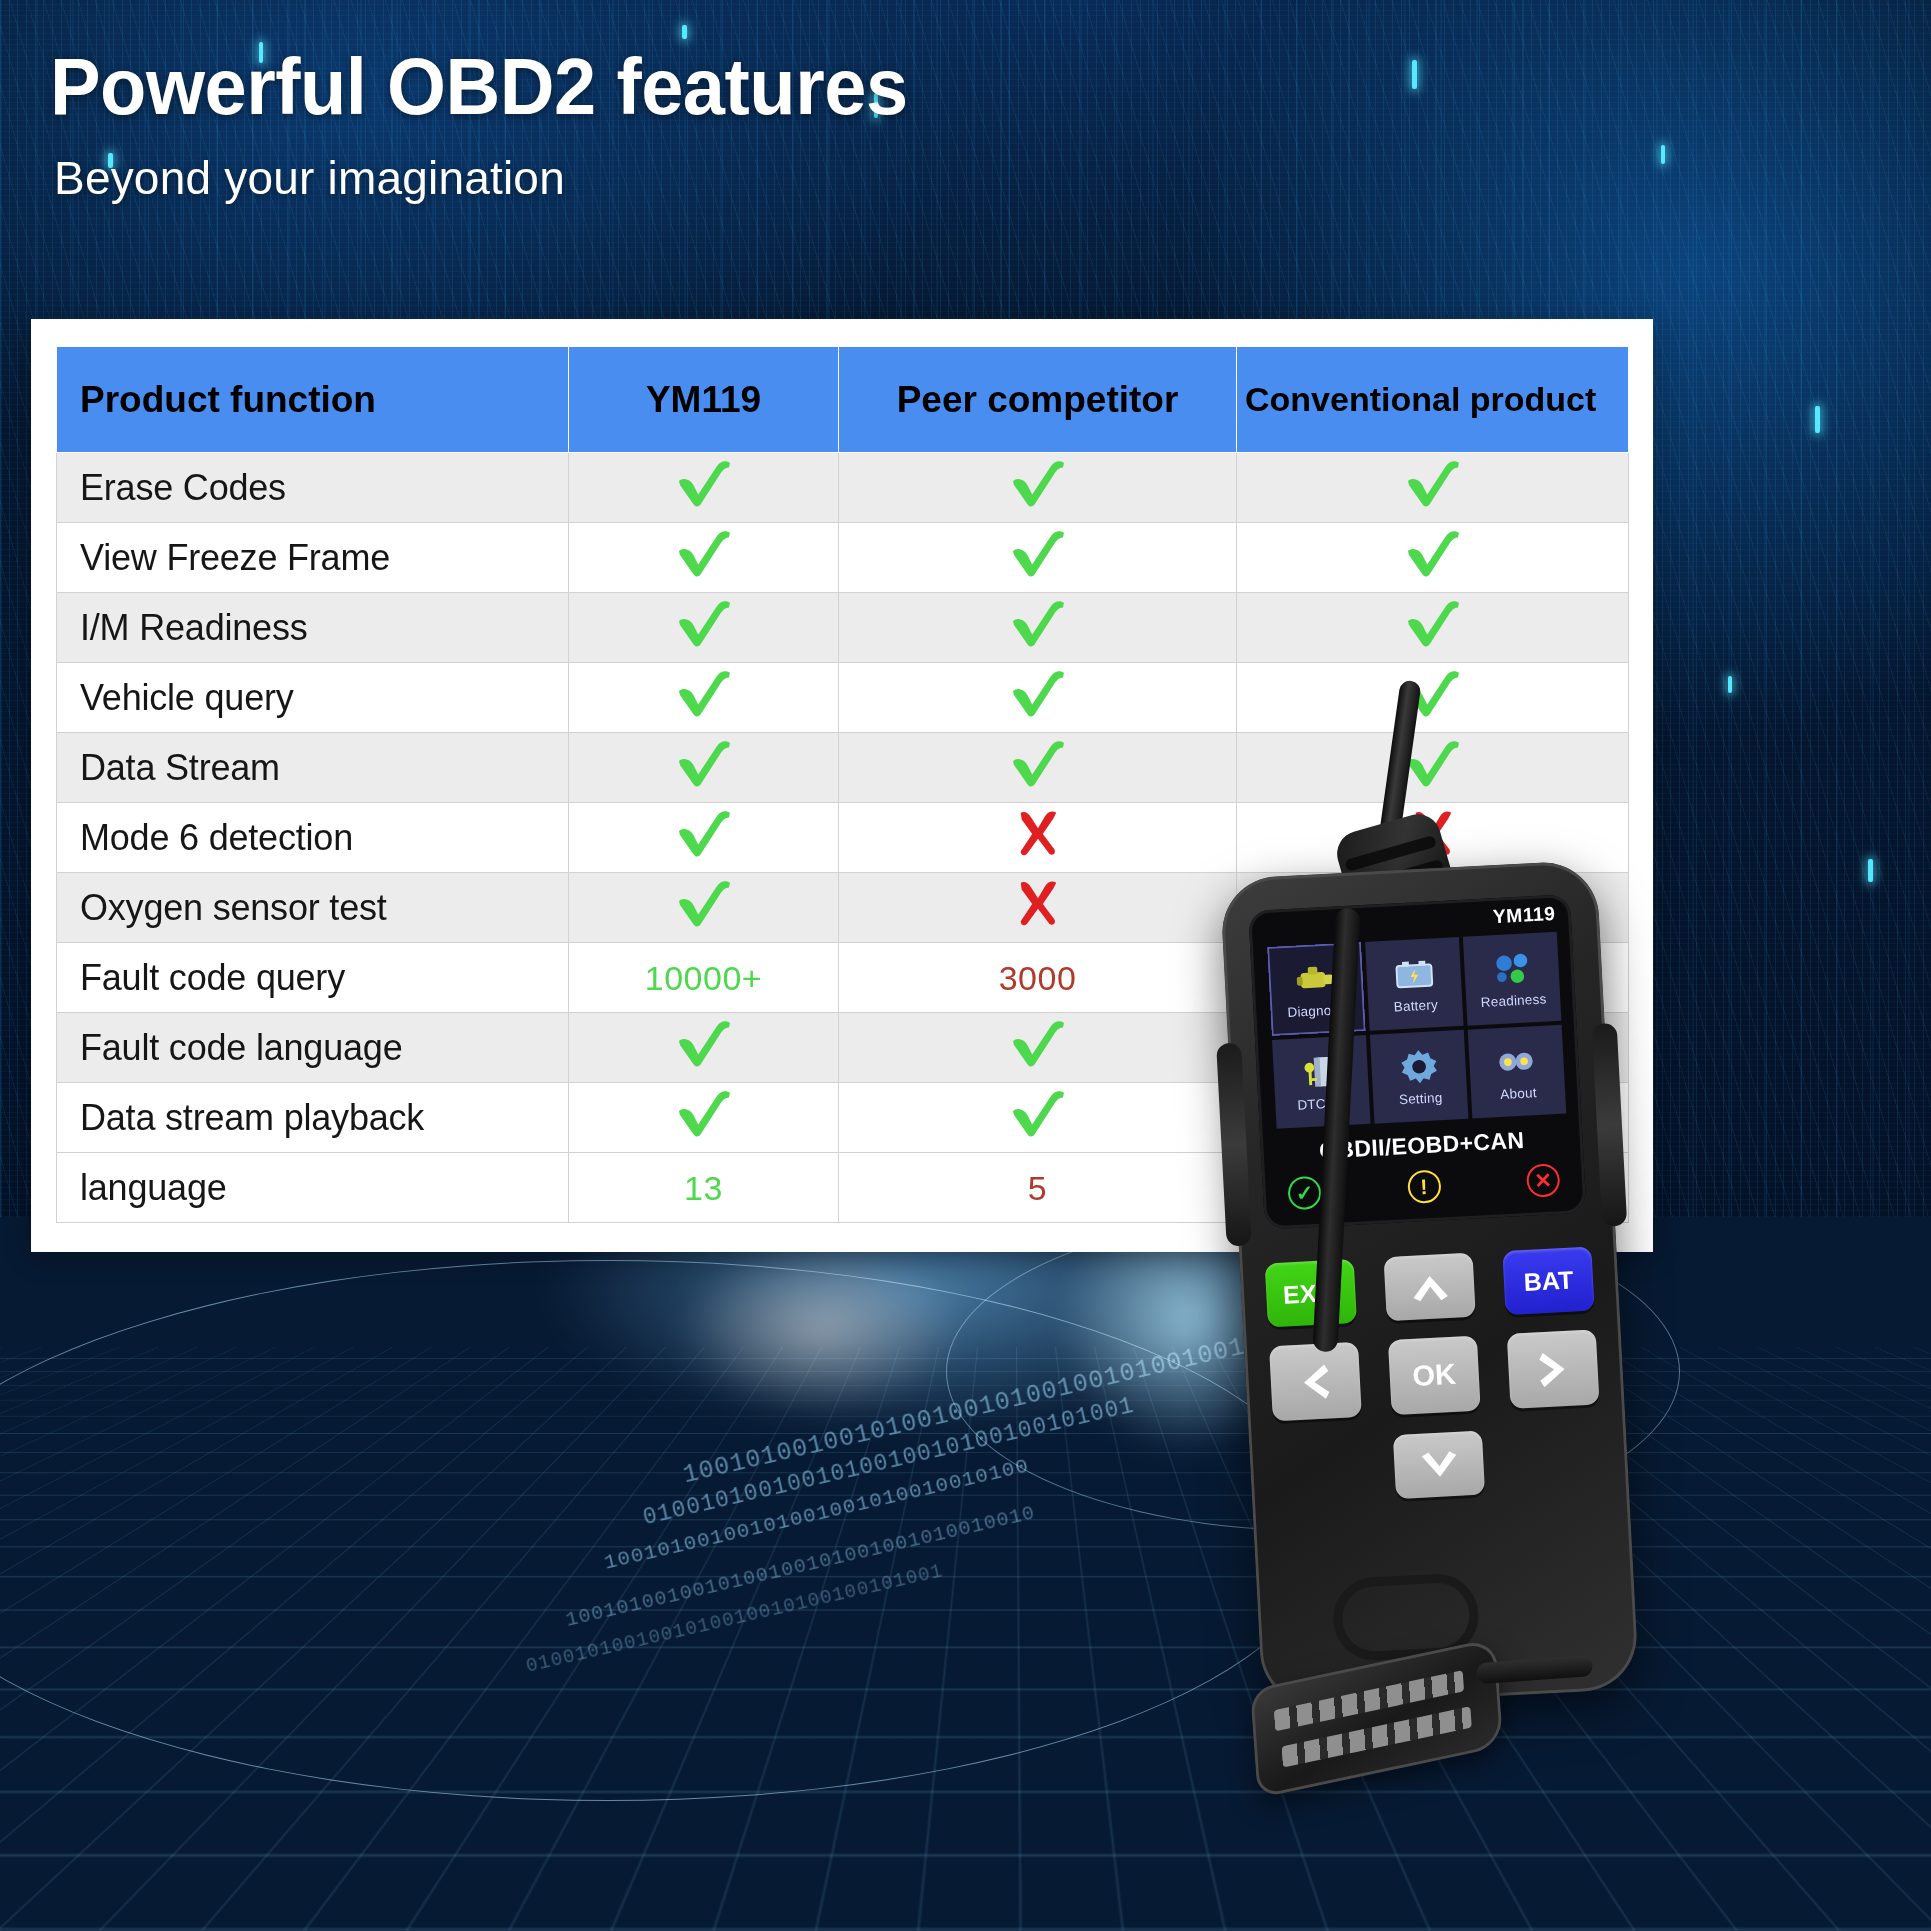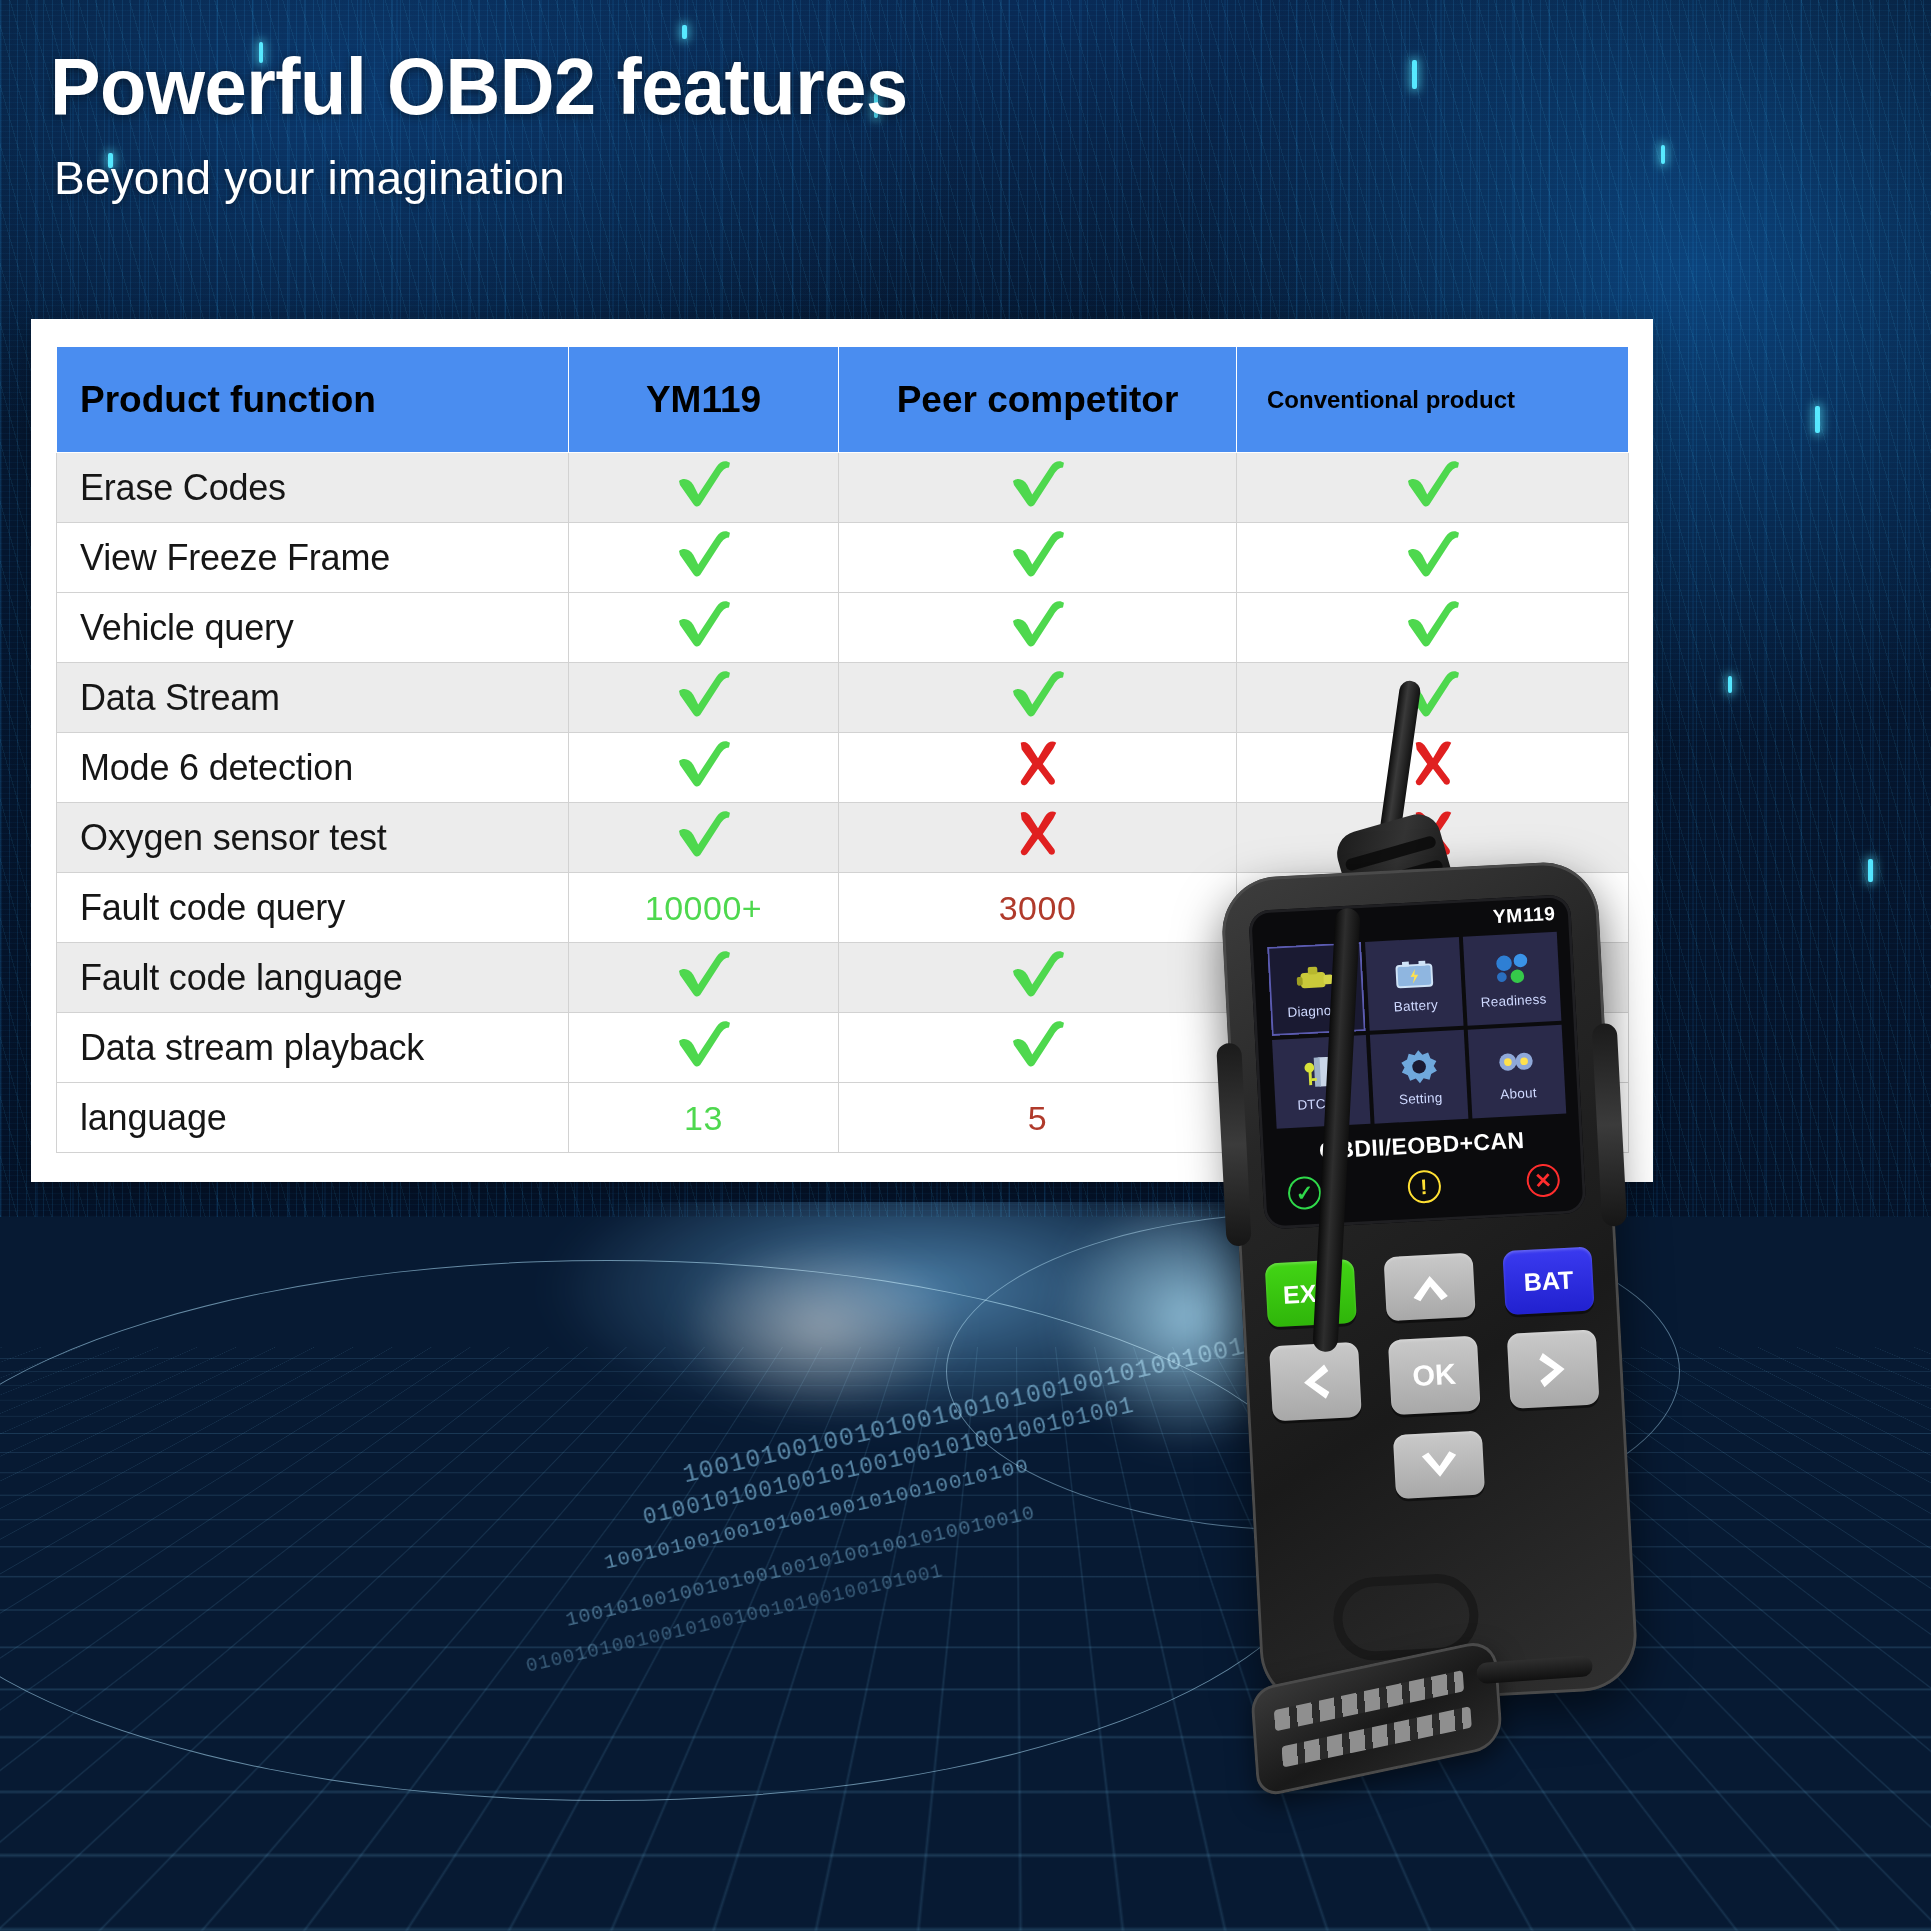--- a/index.html
+++ b/index.html
@@ -151,22 +151,22 @@
     vertical-align: middle;
     text-align: center;
     line-height: 1.08;
   }
   table.cmp thead th.left {
     text-align: left;
     padding-left: 23px;
   }
   table.cmp thead th.wrap {
     text-align: left;
-    padding-left: 30px;
-    font-size: 24px;
+    padding-left: 8px;
+    font-size: 34px;
   }
 
   table.cmp tbody td {
     height: 70px;
     border: 1px solid #d2d2d2;
     font-size: 36px;
     color: #161616;
     padding: 0 9.7px;
     text-align: center;
     vertical-align: middle;
@@ -400,20 +400,32 @@
                 </svg></span></td>
             <td><span class="mark"><svg width="60" height="50" viewBox="0 0 62 52">
                   <path d="M5 24 C10 20 16 22 20 28 L25 38 L44 9 C48 3 54 2 58 5 L57 10 C53 10 50 13 47 18 L27 49 C25 51 22 51 20 48 L6 28 Z" fill="#4ed84e"></path>
                 </svg></span></td>
             <td><span class="mark"><svg width="60" height="50" viewBox="0 0 62 52">
                   <path d="M5 24 C10 20 16 22 20 28 L25 38 L44 9 C48 3 54 2 58 5 L57 10 C53 10 50 13 47 18 L27 49 C25 51 22 51 20 48 L6 28 Z" fill="#4ed84e"></path>
                 </svg></span></td>
           </tr>
           <tr>
             <td class="label">View Freeze Frame</td>
+            <td><span class="mark"><svg width="60" height="50" viewBox="0 0 62 52">
+                  <path d="M5 24 C10 20 16 22 20 28 L25 38 L44 9 C48 3 54 2 58 5 L57 10 C53 10 50 13 47 18 L27 49 C25 51 22 51 20 48 L6 28 Z" fill="#4ed84e"></path>
+                </svg></span></td>
+            <td><span class="mark"><svg width="60" height="50" viewBox="0 0 62 52">
+                  <path d="M5 24 C10 20 16 22 20 28 L25 38 L44 9 C48 3 54 2 58 5 L57 10 C53 10 50 13 47 18 L27 49 C25 51 22 51 20 48 L6 28 Z" fill="#4ed84e"></path>
+                </svg></span></td>
+            <td><span class="mark"><svg width="60" height="50" viewBox="0 0 62 52">
+                  <path d="M5 24 C10 20 16 22 20 28 L25 38 L44 9 C48 3 54 2 58 5 L57 10 C53 10 50 13 47 18 L27 49 C25 51 22 51 20 48 L6 28 Z" fill="#4ed84e"></path>
+                </svg></span></td>
+          </tr>
+          <tr class="alt">
+            <td class="label">I/M Readiness</td>
             <td><span class="mark"><svg width="60" height="50" viewBox="0 0 62 52">
                   <path d="M5 24 C10 20 16 22 20 28 L25 38 L44 9 C48 3 54 2 58 5 L57 10 C53 10 50 13 47 18 L27 49 C25 51 22 51 20 48 L6 28 Z" fill="#4ed84e"></path>
                 </svg></span></td>
             <td><span class="mark"><svg width="60" height="50" viewBox="0 0 62 52">
                   <path d="M5 24 C10 20 16 22 20 28 L25 38 L44 9 C48 3 54 2 58 5 L57 10 C53 10 50 13 47 18 L27 49 C25 51 22 51 20 48 L6 28 Z" fill="#4ed84e"></path>
                 </svg></span></td>
             <td><span class="mark"><svg width="60" height="50" viewBox="0 0 62 52">
                   <path d="M5 24 C10 20 16 22 20 28 L25 38 L44 9 C48 3 54 2 58 5 L57 10 C53 10 50 13 47 18 L27 49 C25 51 22 51 20 48 L6 28 Z" fill="#4ed84e"></path>
                 </svg></span></td>
           </tr>

